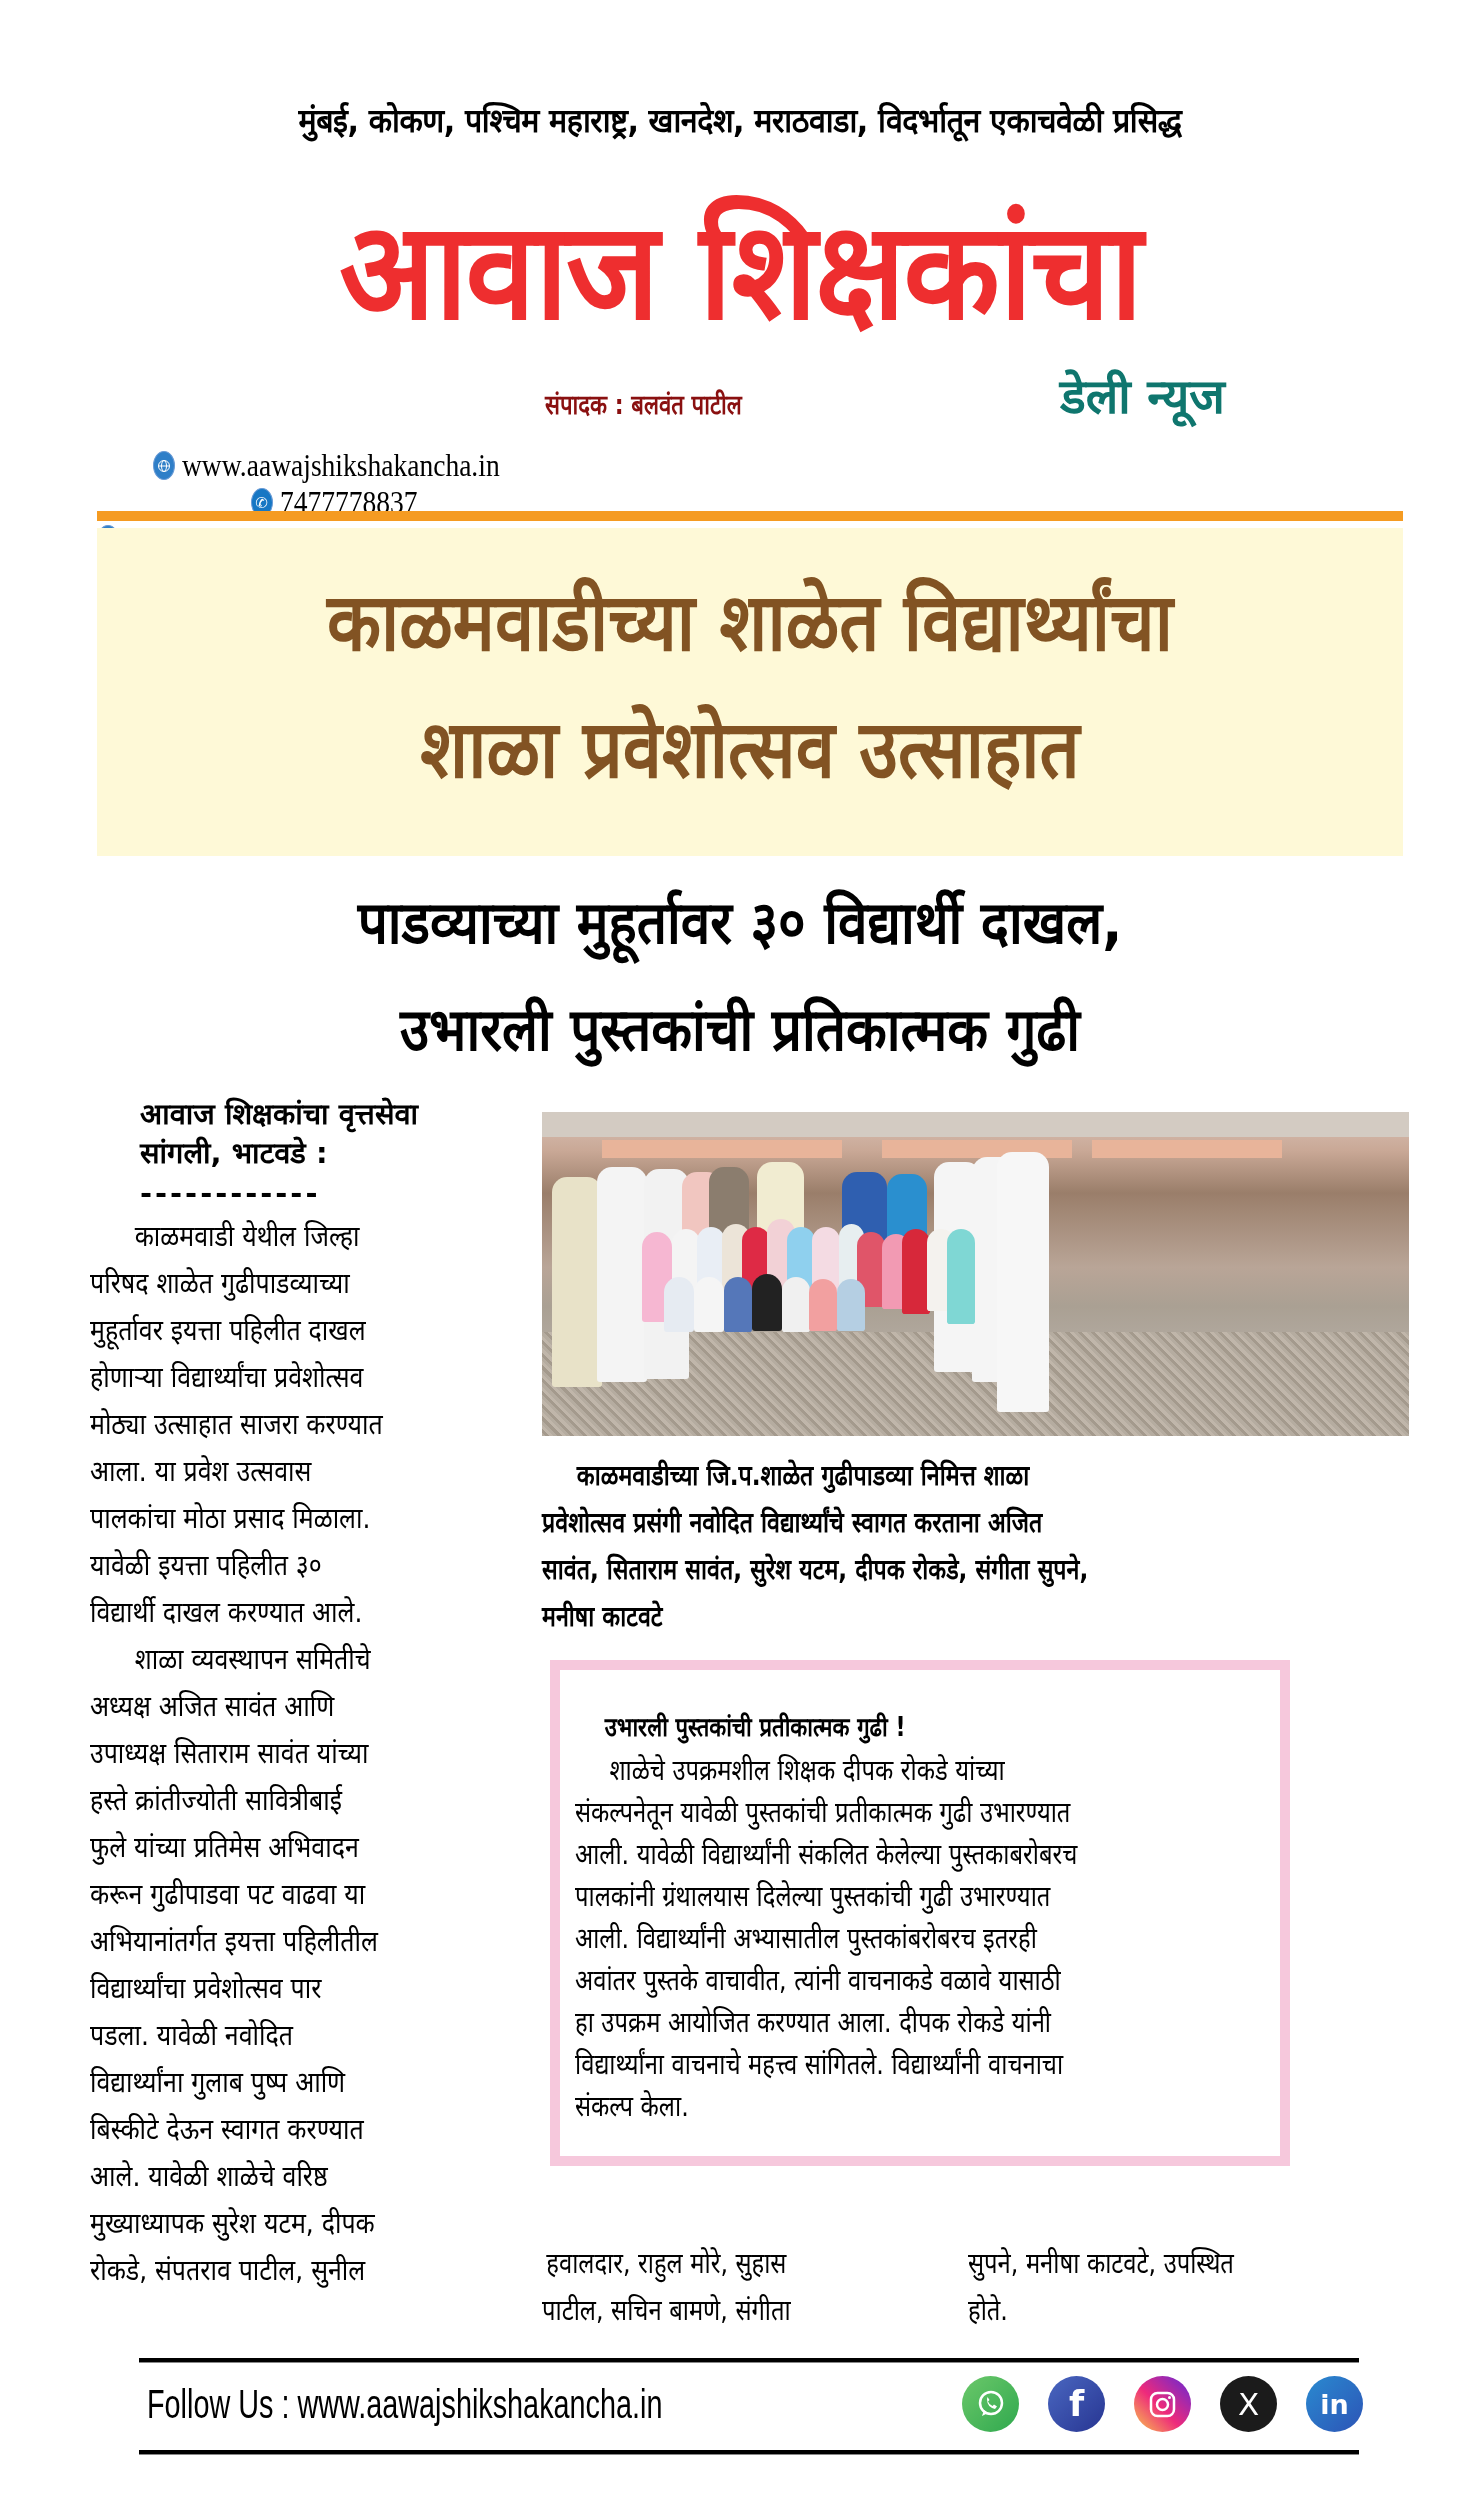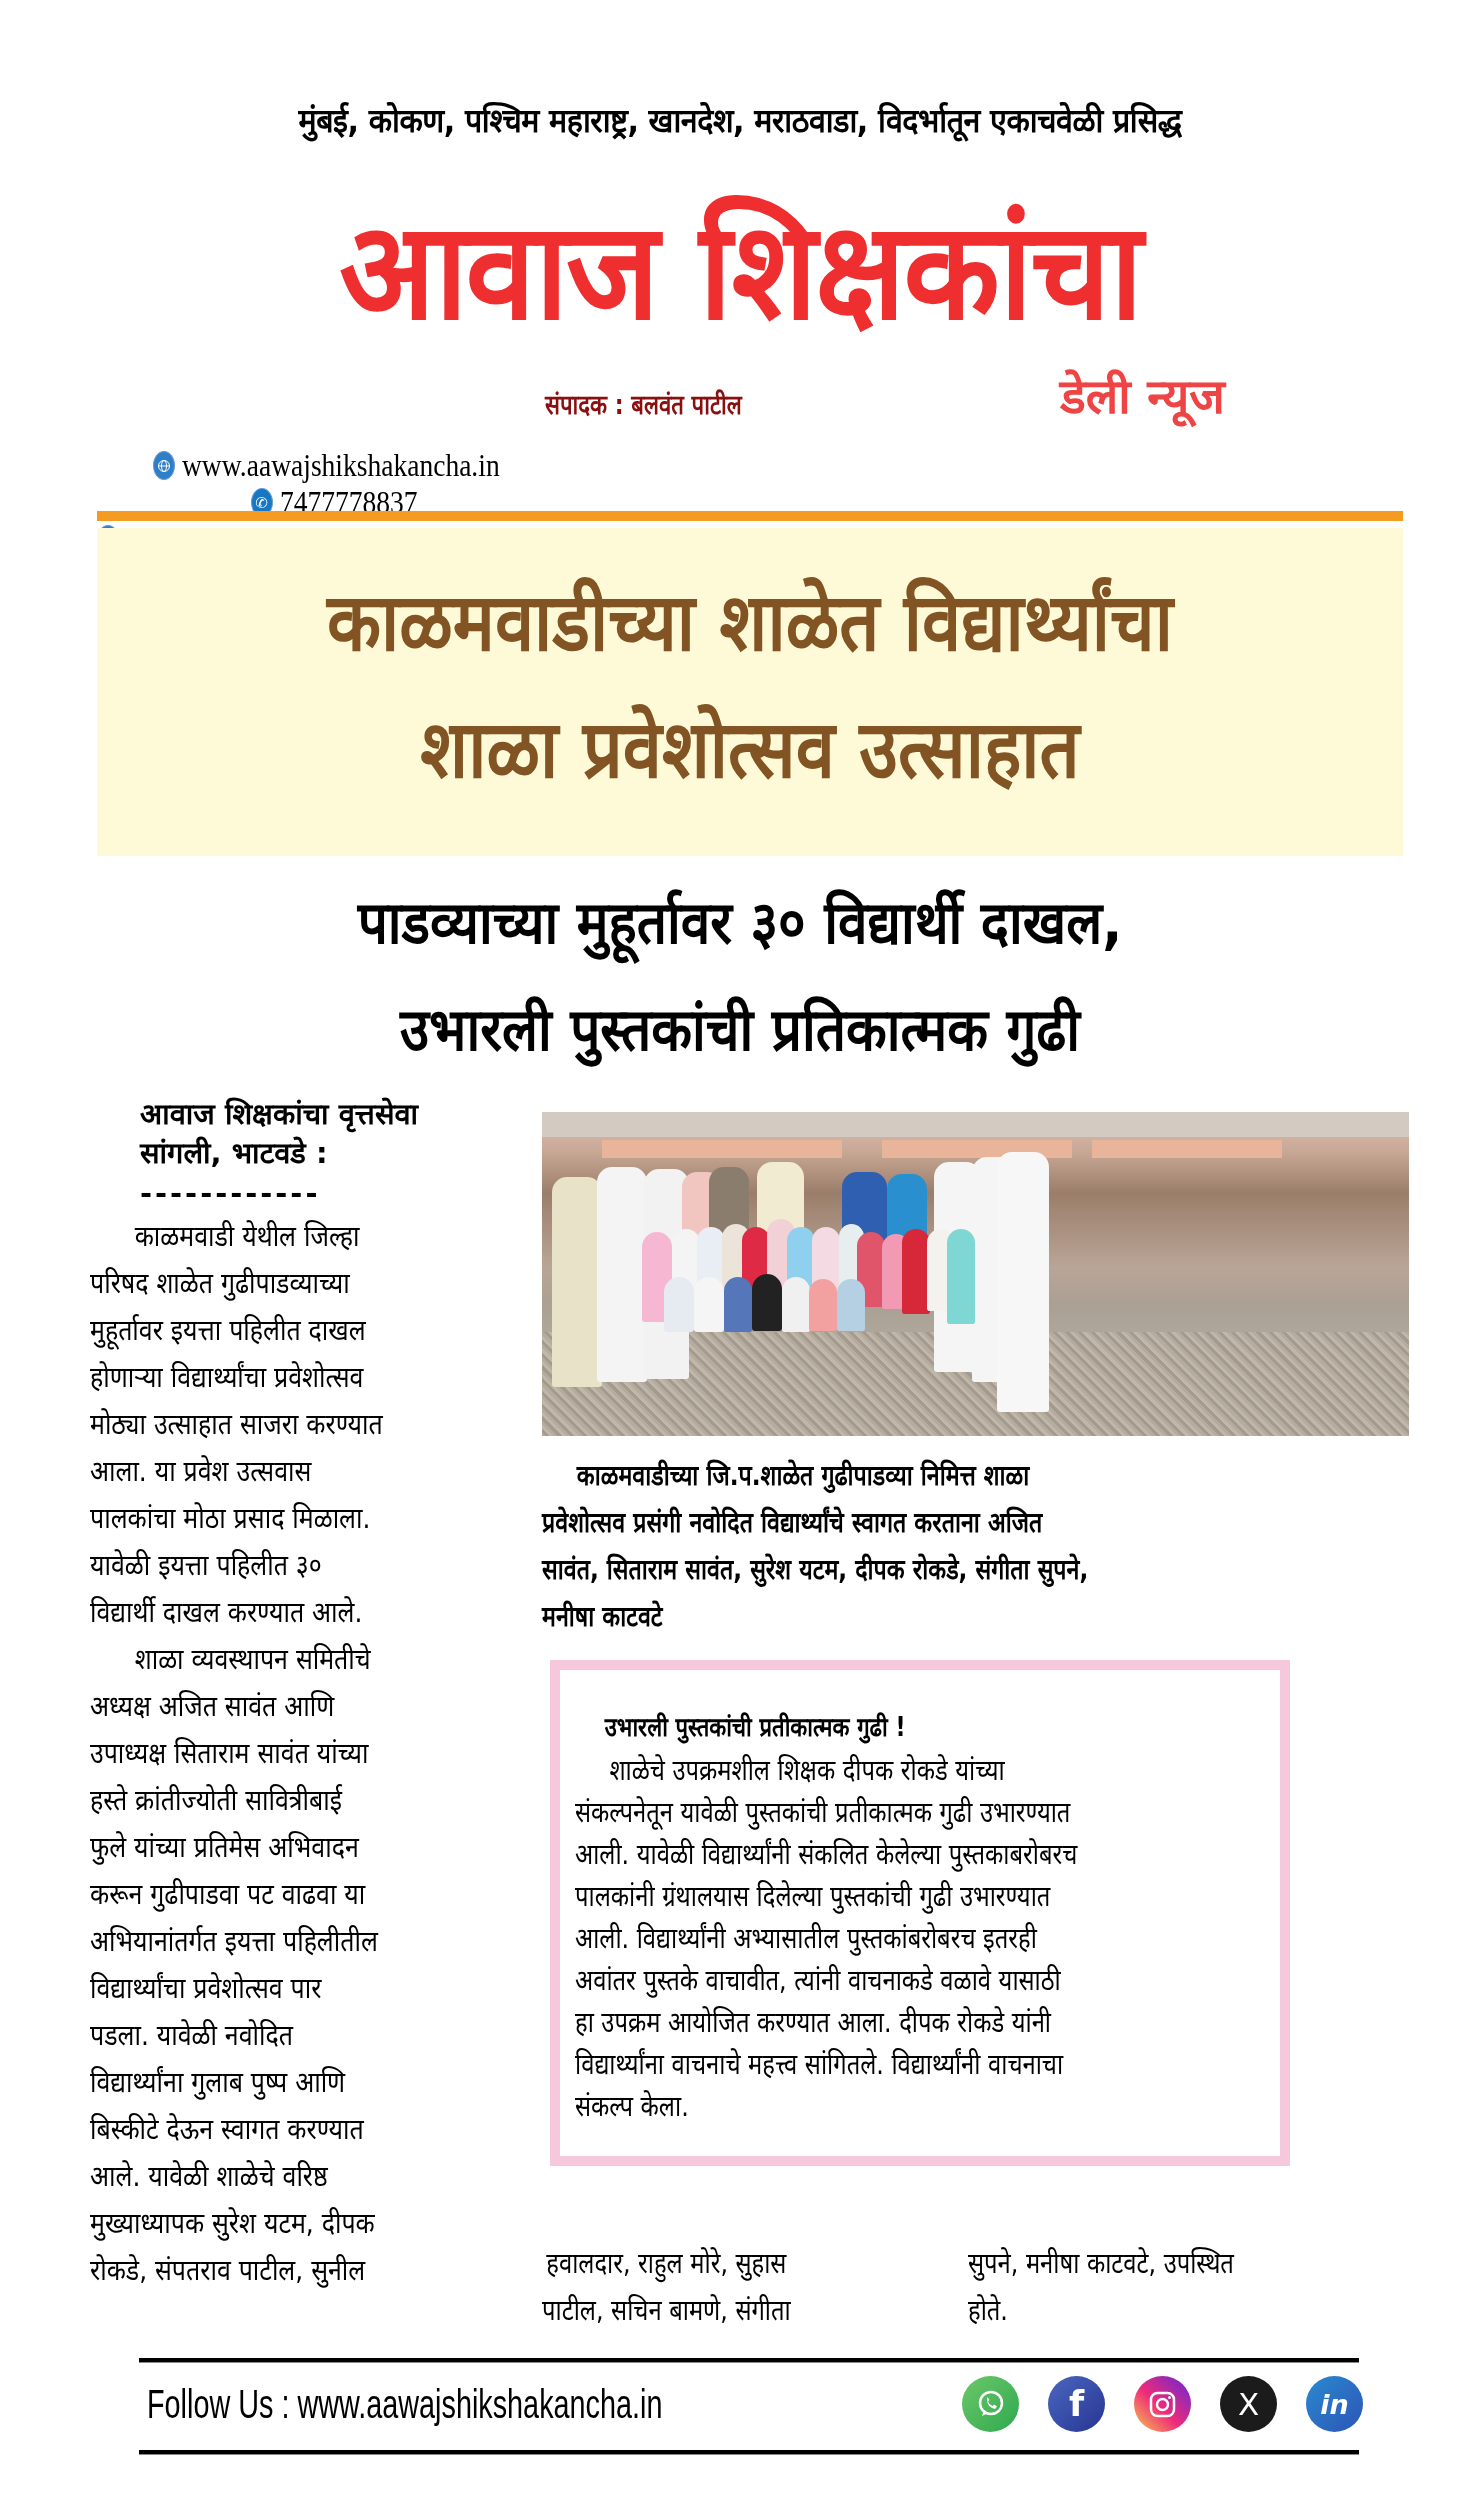--- a/index.html
+++ b/index.html
@@ -18,21 +18,21 @@
     left: 0; width: 1480px; top: 197px; text-align: center;
     font-family: "DejaVu Sans", sans-serif; font-weight: bold; font-size: 135px; line-height: 150px;
     color: #ee2e2f; letter-spacing: -2px;
     transform: scaleX(0.93); transform-origin: 740px 0;
   }
   .editor {
     left: 545px; top: 385px; font-weight: bold; font-size: 27px; color: #8a1010;
     transform: scaleX(0.82); transform-origin: left top;
   }
   .daily {
-    left: 1060px; top: 362px; font-weight: bold; font-size: 48px; color: #ef4444;
+    left: 1060px; top: 362px; font-weight: bold; font-size: 48px; color: #0f766e;
   }
   .contact-row { top: 447px; left: 97px; height: 40px; display: flex; align-items: center; flex-direction: column; }
   .contact-item { display: flex; align-items: center; margin-right: 0; }
   .contact-icon {
     width: 22px; height: 29px; border-radius: 50%; background: #2f7fc8;
     border: 1.5px solid #6a9bd6; color: #fff; font-size: 15px; display: flex; align-items: center; justify-content: center;
     margin-right: 7px;
   }
   .contact-text {
     font-family: "Liberation Serif", serif; font-size: 32px; color: #000;
@@ -117,21 +117,21 @@
   }
   .social { top: 2376px; left: 962px; display: flex; gap: 29px; }
   .soc {
     width: 57px; height: 56px; border-radius: 50%; display: flex; align-items: center; justify-content: center;
     color: #fff; font-family: "DejaVu Sans", sans-serif; font-weight: bold;
   }
   .soc.whatsapp { background: linear-gradient(135deg, #6cc86a, #2fa84e); }
   .soc.facebook { background: linear-gradient(135deg, #4a67c0, #273592); font-size: 35px; }
   .soc.instagram { background: linear-gradient(45deg, #f9c84a, #ee2a7b 45%, #6228d7); }
   .soc.x { background: #1b1b1b; font-size: 31px; font-weight: normal; }
-  .soc.linkedin { background: linear-gradient(135deg, #2a8ad0, #2c54b6); font-size: 27px; font-style: italic; }
+  .soc.linkedin { background: linear-gradient(135deg, #2a8ad0, #2c54b6); font-size: 27px; }
 </style>
 </head>
 <body>
 
 <div class="abs tagline">मुंबई, कोकण, पश्चिम महाराष्ट्र, खानदेश, मराठवाडा, विदर्भातून एकाचवेळी प्रसिद्ध</div>
 <div class="abs brand">आवाज शिक्षकांचा</div>
 <div class="abs editor">संपादक : बलवंत पाटील</div>
 <div class="abs daily">डेली न्यूज</div>
 
 <div class="abs contact-row">

